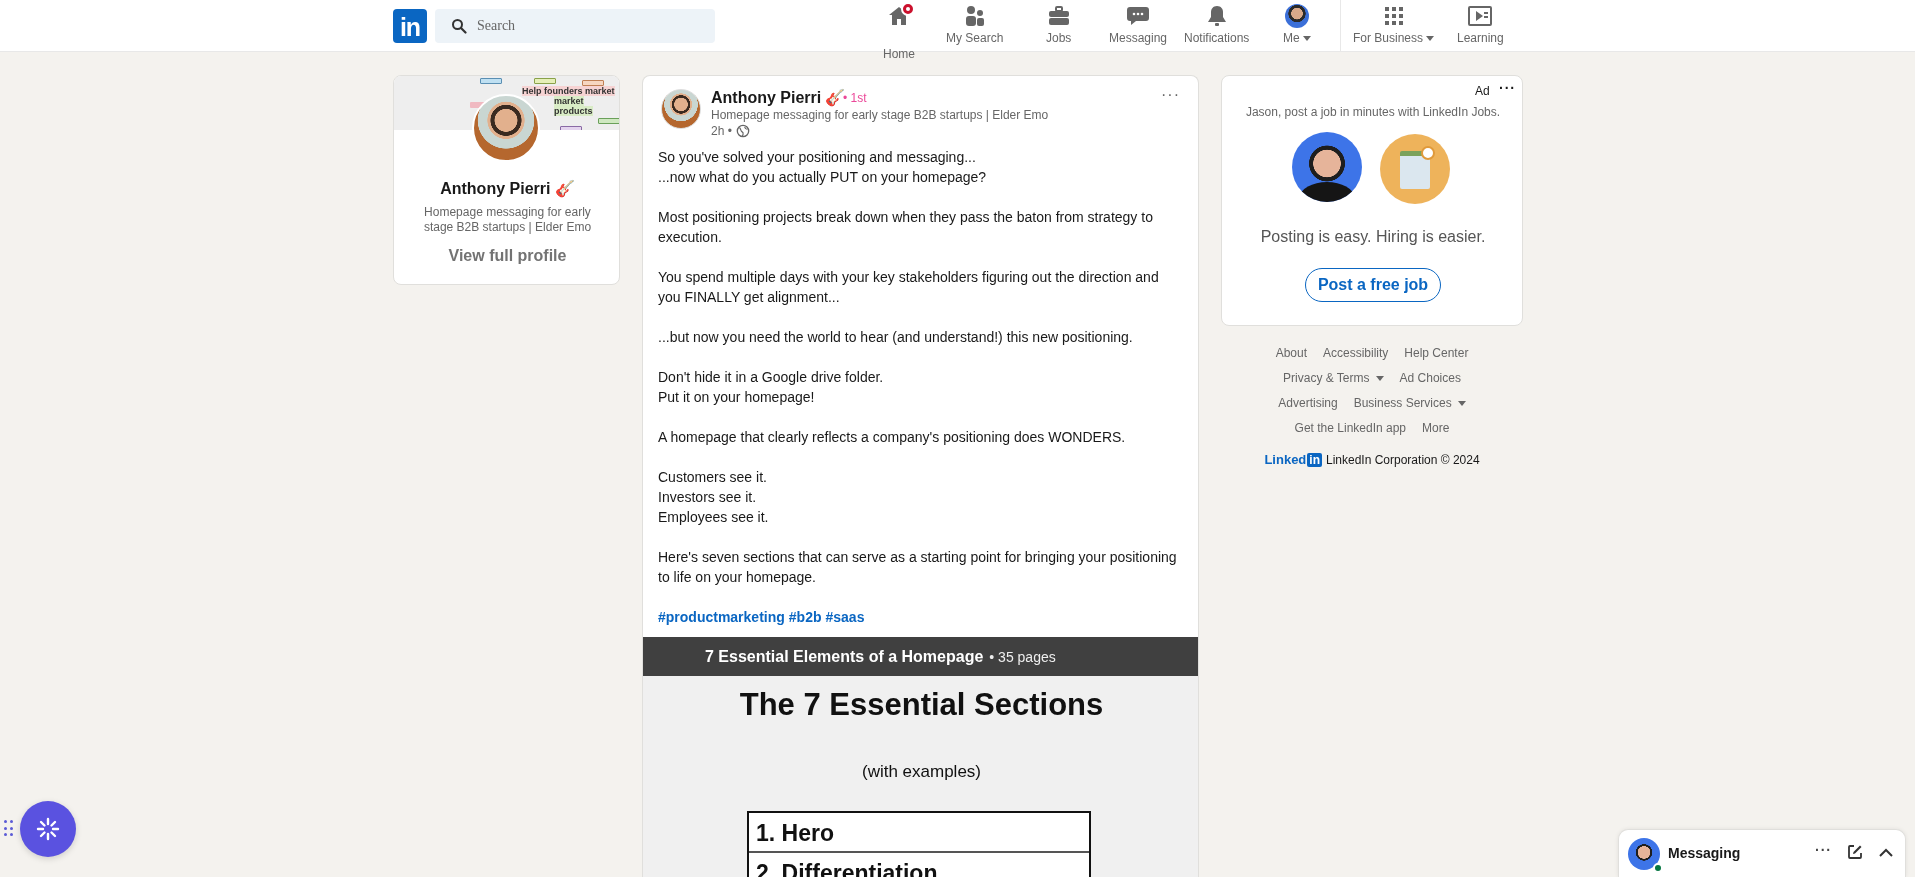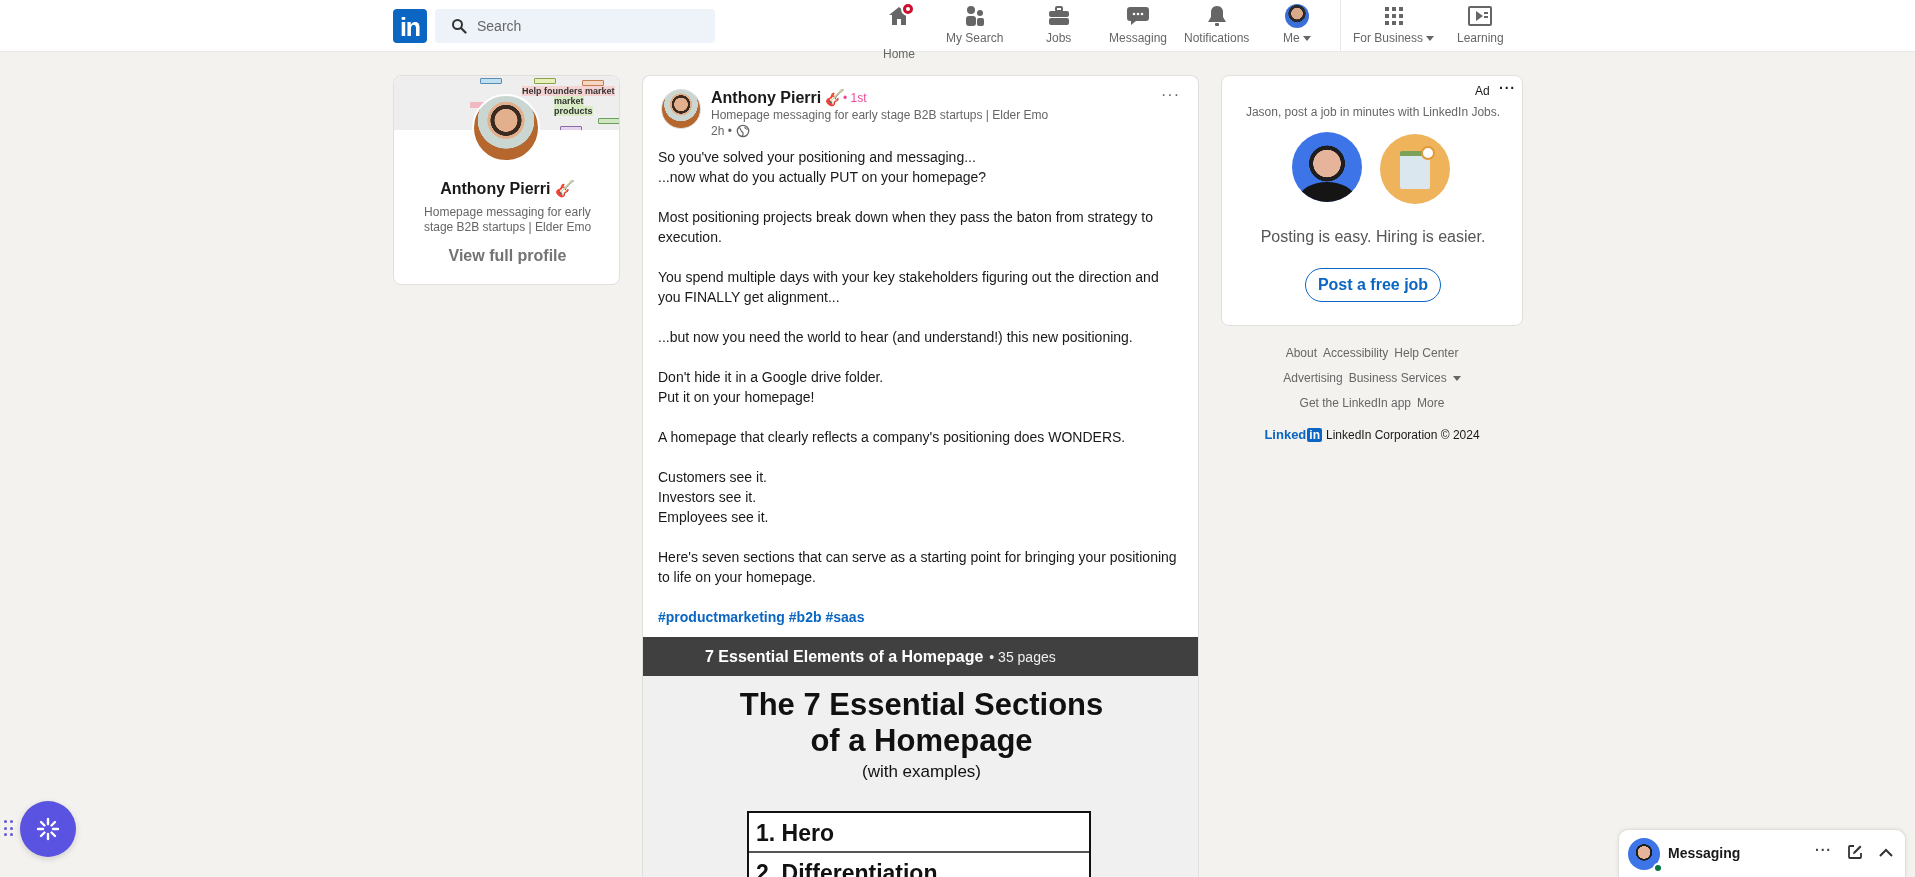--- a/index.html
+++ b/index.html
@@ -23,21 +23,21 @@
     letter-spacing: -1px;
   }
   .search {
     position: absolute; left: 435px; top: 9px; width: 280px; height: 34px;
     background: #edf3f8; border-radius: 4px;
     display: flex; align-items: center; padding-left: 16px;
   }
   .search svg { width: 16px; height: 16px; }
   .search input {
     border: none; background: transparent; outline: none;
-    font-family: Liberation Sans, sans-serif; font-size: 14px;
+    font-family: Liberation Serif, serif; font-size: 14px;
     color: #333; margin-left: 10px; width: 220px;
   }
   .search input::placeholder { color: #666; }
 
   .nav-item {
     position: absolute; top: 4px; height: 44px;
     display: flex; flex-direction: column; align-items: center;
     color: #666; font-size: 12px; cursor: pointer;
   }
   .nav-item .ic { width: 24px; height: 24px; position: relative; }
@@ -168,21 +168,21 @@
   .ad-tagline { position: absolute; left: 0; top: 152px; width: 302px; text-align: center; font-size: 16px; color: #555; }
   .ad-button {
     position: absolute; left: 83px; top: 192px; width: 136px; height: 34px;
     border: 1px solid #0a66c2; border-radius: 17px; background: #fff;
     color: #0a66c2; font-weight: bold; font-size: 16px;
     font-family: "Liberation Sans", sans-serif; cursor: pointer;
   }
 
   
   .footer { position: absolute; left: 1221px; top: 340px; width: 302px; font-size: 12px; color: #666; }
-  .footer-row { display: flex; justify-content: center; gap: 6px; height: 25px; align-items: center; }
+  .footer-row { display: flex; justify-content: center; gap: 16px; height: 25px; align-items: center; }
   .footer-row span { cursor: pointer; white-space: nowrap; }
   .footer-copy { margin-top: 12px; display: flex; justify-content: center; align-items: center; gap: 4px; color: #191919; }
   .li-word { color: #0a66c2; font-weight: bold; font-size: 13px; display: inline-flex; align-items: center; }
   .li-word .box { background: #0a66c2; color: #fff; border-radius: 2px; padding: 0 2px; margin-left: 1px; font-size: 12px; line-height: 14px; }
 
   
   .fab-handle { position: absolute; left: 4px; top: 820px; width: 10px; height: 18px; display: grid; grid-template-columns: 4px 4px; gap: 2px; }
   .fab-handle i { width: 3px; height: 3px; border-radius: 50%; background: #5b5bd6; display: block; }
   .fab {
     position: absolute; left: 20px; top: 801px; width: 56px; height: 56px; border-radius: 50%;
@@ -358,21 +358,20 @@
   </div>
 
   <div class="doc-bar">
     <span class="doc-title">7 Essential Elements of a Homepage</span>
     <span class="doc-pages">• 35 pages</span>
   </div>
 
   <div class="doc-page">
     <div class="doc-heading">
       <div>The 7 Essential Sections</div>
-      <div>of a Homepage</div>
     </div>
     <div class="doc-sub">(with examples)</div>
     <div class="doc-table">
       <div class="doc-row">1. Hero</div>
       <div class="doc-row">2. Differentiation</div>
     </div>
   </div>
 </div>
 
 <div class="ad-card">
@@ -386,20 +385,24 @@
   </div>
   <div class="ad-tagline">Posting is easy. Hiring is easier.</div>
   <button class="ad-button">Post a free job</button>
 </div>
 
 <div class="footer">
   <div class="footer-row">
     <span>About</span>
     <span>Accessibility</span>
     <span>Help Center</span>
+  </div>
+  <div class="footer-row">
+    <span><span>Privacy &amp; Terms</span><span class="caret" style="margin-left:6px;"></span></span>
+    <span>Ad Choices</span>
   </div>
   <div class="footer-row">
     <span>Advertising</span>
     <span><span>Business Services</span><span class="caret" style="margin-left:6px;"></span></span>
   </div>
   <div class="footer-row">
     <span>Get the LinkedIn app</span>
     <span>More</span>
   </div>
   <div class="footer-copy">

